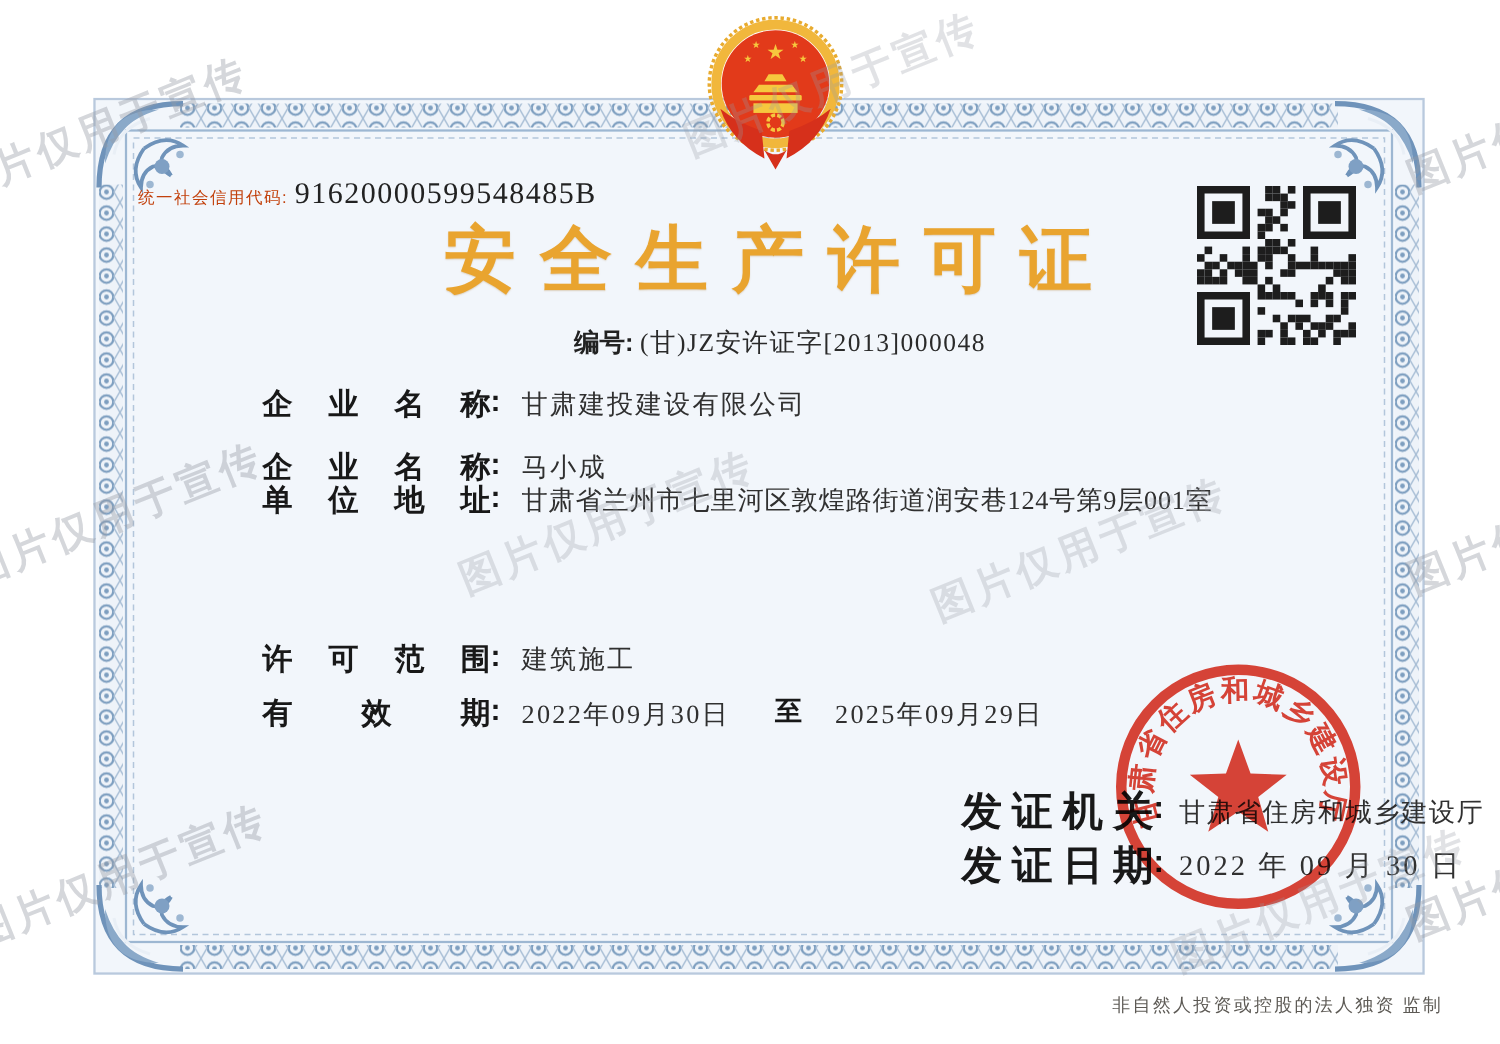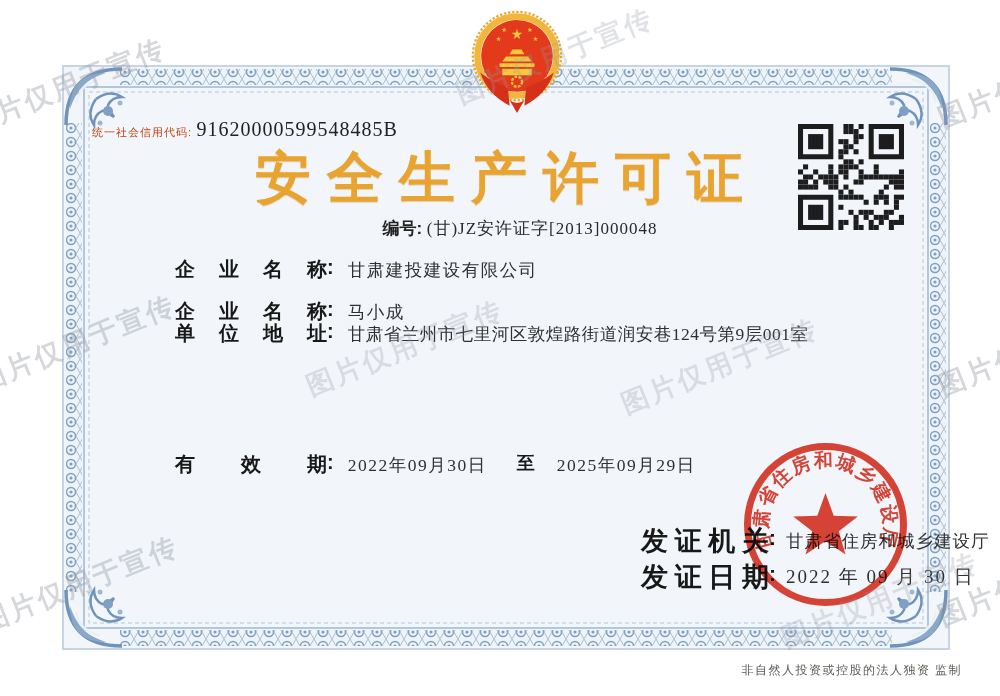--- a/index.html
+++ b/index.html
@@ -11,22 +11,22 @@
   
   .wm{position:absolute;z-index:30;color:rgba(150,155,165,.40);font-size:27px;font-weight:600;
       letter-spacing:3px;transform:rotate(-22deg);white-space:nowrap;pointer-events:none;
       font-family:"Liberation Sans","DejaVu Sans",sans-serif;}
   
   .content{position:absolute;inset:0;z-index:10;}
   .credit-row{position:absolute;left:92px;top:118px;white-space:nowrap;}
   .credit-label{font-weight:normal;font-size:11px;color:#c2410c;letter-spacing:1px;}
   .credit-value{font-family:"Liberation Serif","DejaVu Serif",serif;font-size:20px;color:#222;
       margin-left:0;letter-spacing:1px;}
-  .cert-title{position:absolute;left:167px;top:141px;width:680px;text-align:center;
-      font-size:56px;font-weight:bold;letter-spacing:16px;color:#e9a42f;
+  .cert-title{position:absolute;left:180px;top:141px;width:680px;text-align:center;
+      font-size:48px;font-weight:bold;letter-spacing:16px;color:#e9a42f;
       text-shadow:0 1px 1px rgba(160,100,10,.25);white-space:nowrap;}
   .serial-row{position:absolute;left:260px;top:217px;width:520px;text-align:center;white-space:nowrap;}
   .serial-label{font-weight:bold;font-size:17px;color:#222;}
   .serial-value{font-family:"Liberation Serif","DejaVu Serif",serif;font-size:17px;color:#2a2a2a;letter-spacing:1px;margin-top:25px;}
   .field-row{position:absolute;left:175px;white-space:nowrap;}
   .flabel{display:inline-block;width:152px;text-align:justify;text-align-last:justify;
       font-weight:bold;font-size:20px;color:#181818;vertical-align:middle;}
   .fcolon{font-weight:bold;font-size:20px;color:#181818;margin-right:14px;}
   .fvalue{font-family:"Liberation Serif","DejaVu Serif",serif;font-size:17.5px;color:#303030;
       letter-spacing:1.5px;vertical-align:middle;}
@@ -249,21 +249,24 @@
 
     <div class="field-row" style="top:256px">
       <span class="flabel">企业名称</span><span class="fcolon">:</span><span class="fvalue">甘肃建投建设有限公司</span>
     </div>
     <div class="field-row" style="top:298px">
       <span class="flabel">企业名称</span><span class="fcolon">:</span><span class="fvalue">马小成</span>
     </div>
     <div class="field-row" style="top:320px">
       <span class="flabel">单位地址</span><span class="fcolon">:</span><span class="fvalue" style="letter-spacing:.5px">甘肃省兰州市七里河区敦煌路街道润安巷124号第9层001室</span>
     </div>
-    <div class="field-row" style="top:451px">
+    <div class="field-row" style="top:426px">
+      <span class="flabel">许可范围</span><span class="fcolon">:</span><span class="fvalue">建筑施工</span>
+    </div>
+    <div class="field-row" style="top:462px">
       <span class="flabel">有效期</span><span class="fcolon">:</span><span class="fvalue">2022年09月30日</span><span class="to-label">至</span><span class="fvalue">2025年09月29日</span>
     </div>
 
     <div class="issuer-row" style="top:523px">
       <span class="ilabel">发证机关</span><span class="icolon">:</span><span class="ivalue">甘肃省住房和城乡建设厅</span>
     </div>
     <div class="issuer-row" style="top:559px">
       <span class="ilabel">发证日期</span><span class="icolon">:</span><span class="ivalue idate">2022 年 09 月 30 日</span>
     </div>
   </div>

